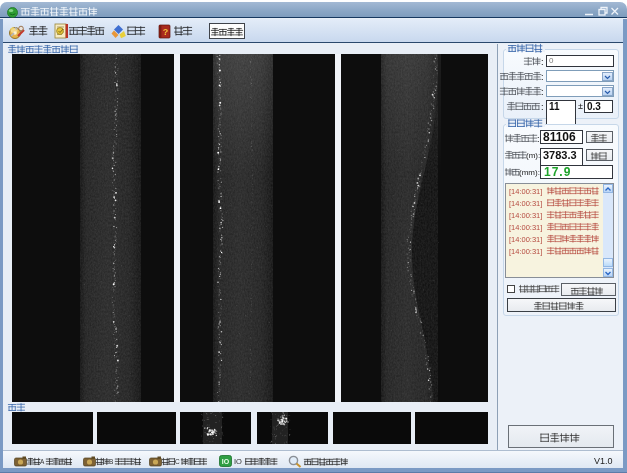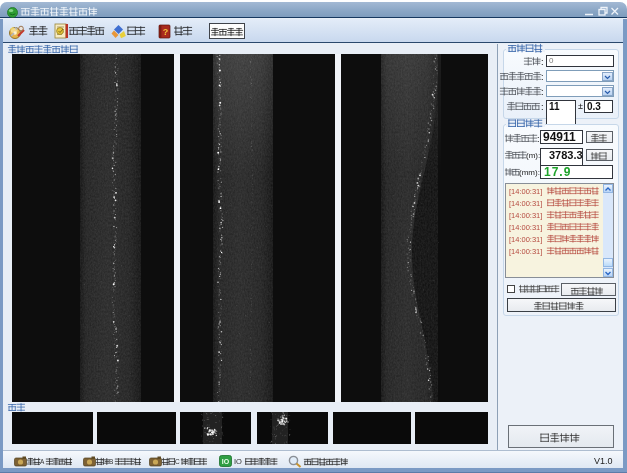--- a/index.html
+++ b/index.html
@@ -1545,38 +1545,38 @@
       </div>
     <div style="position:absolute;left:505px;top:90px">
         <svg width="32" height="8" viewBox="0 0 32 8" style="overflow:visible;display:block" fill="none" stroke="#4a4e55" stroke-linecap="square">
           <use href="#zg4" transform="translate(0,0) scale(0.850)" stroke-width="0.85"></use>
           <use href="#zg3" transform="translate(8,0) scale(0.850)" stroke-width="0.85"></use>
           <use href="#zg5" transform="translate(16,0) scale(0.850)" stroke-width="0.85"></use>
           <use href="#zg0" transform="translate(24,0) scale(0.850)" stroke-width="0.85"></use>
         </svg>
       </div>
       <div style="position:absolute;left:537px;top:90px;font-size:9px">:</div>
-    <div class="inp num" style="left:540px;top:86px;width:43px;height:14px;font-size:12px;line-height:13px;padding-left:2px">94911</div>
+    <div class="inp num" style="left:540px;top:86px;width:43px;height:14px;font-size:12px;line-height:13px;padding-left:2px">81106</div>
     <div class="btn" style="left:586px;top:87px;width:27px;height:12px">
         <div style="margin:2px auto 0;width:17px">
           <svg width="16" height="8" viewBox="0 0 16 8" style="overflow:visible;display:block" fill="none" stroke="#333" stroke-linecap="square">
             <use href="#zg3" transform="translate(0,0) scale(0.800)" stroke-width="0.88"></use>
             <use href="#zg0" transform="translate(8,0) scale(0.800)" stroke-width="0.88"></use>
           </svg>
         </div>
       </div>
     <div style="position:absolute;left:505px;top:107px">
         <svg width="22" height="8" viewBox="0 0 22 8" style="overflow:visible;display:block" fill="none" stroke="#4a4e55" stroke-linecap="square">
           <use href="#zg3" transform="translate(0.0,0) scale(0.800)" stroke-width="0.90"></use>
           <use href="#zg5" transform="translate(6.9,0) scale(0.800)" stroke-width="0.90"></use>
           <use href="#zg0" transform="translate(13.8,0) scale(0.800)" stroke-width="0.90"></use>
         </svg>
       </div>
       <div style="position:absolute;left:526px;top:107px;font-size:8px;color:#222">(m):</div>
-    <div class="inp num" style="left:540px;top:104px;width:43px;height:19px;font-size:11px;line-height:13px;padding-left:8px">3783.3</div>
+    <div class="inp num" style="left:540px;top:104px;width:43px;height:19px;font-size:11px;line-height:13px;padding-left:2px">3783.3</div>
     <div class="btn" style="left:586px;top:105px;width:27px;height:12px">
         <div style="margin:2px auto 0;width:17px">
           <svg width="16" height="8" viewBox="0 0 16 8" style="overflow:visible;display:block" fill="none" stroke="#333" stroke-linecap="square">
             <use href="#zg4" transform="translate(0,0) scale(0.800)" stroke-width="0.88"></use>
             <use href="#zg1" transform="translate(8,0) scale(0.800)" stroke-width="0.88"></use>
           </svg>
         </div>
       </div>
     <div style="position:absolute;left:505px;top:124px">
         <svg width="15" height="8" viewBox="0 0 15 8" style="overflow:visible;display:block" fill="none" stroke="#4a4e55" stroke-linecap="square">

